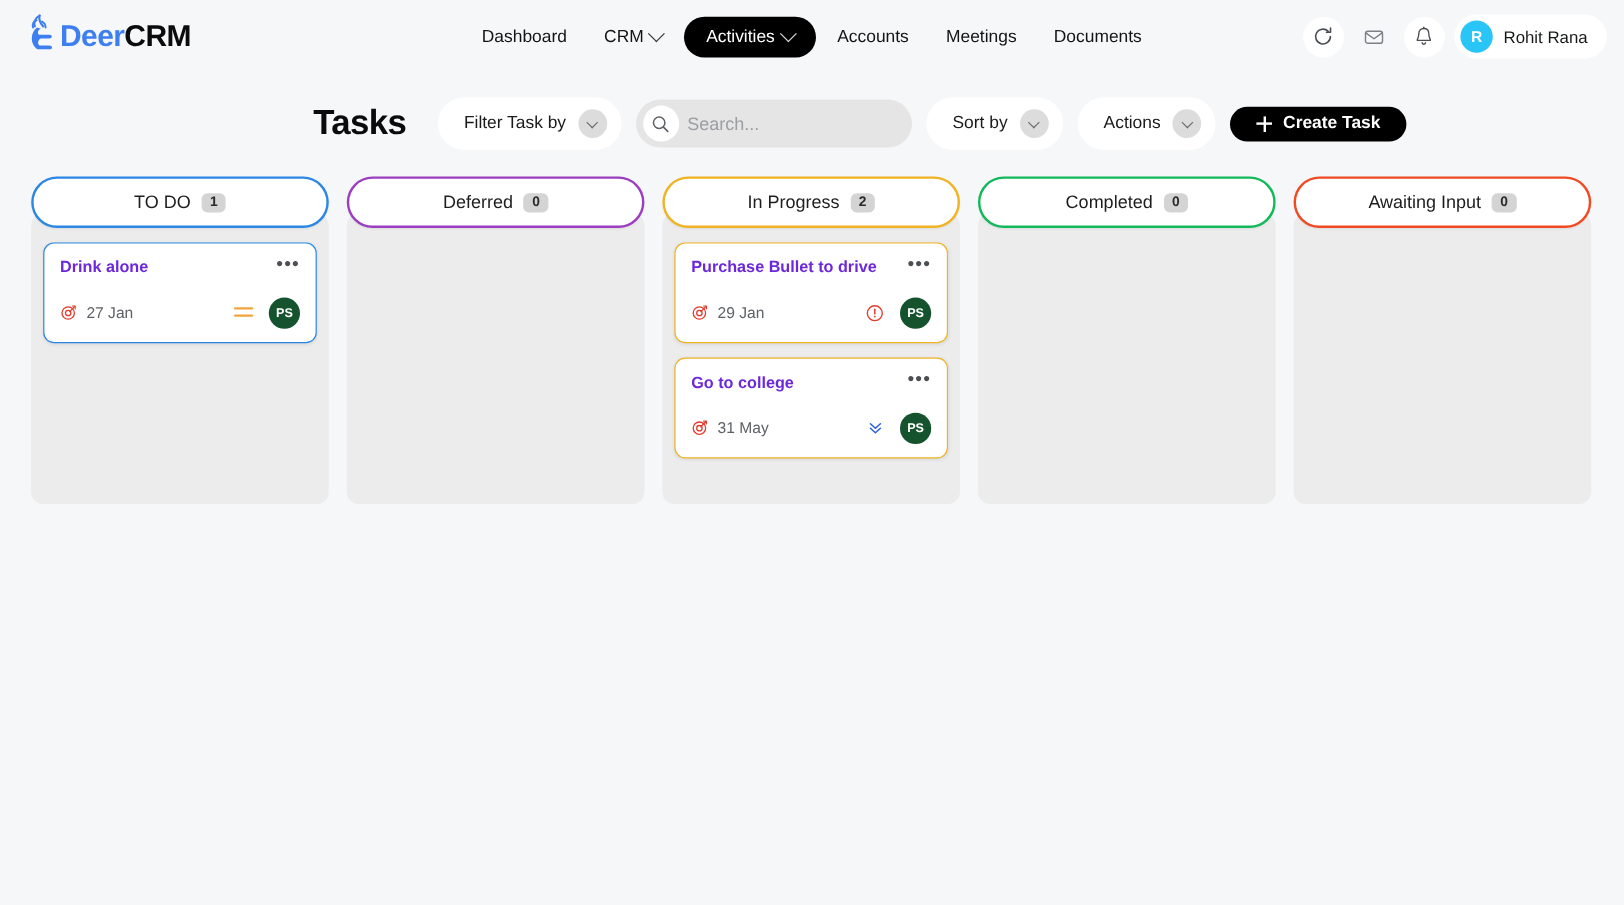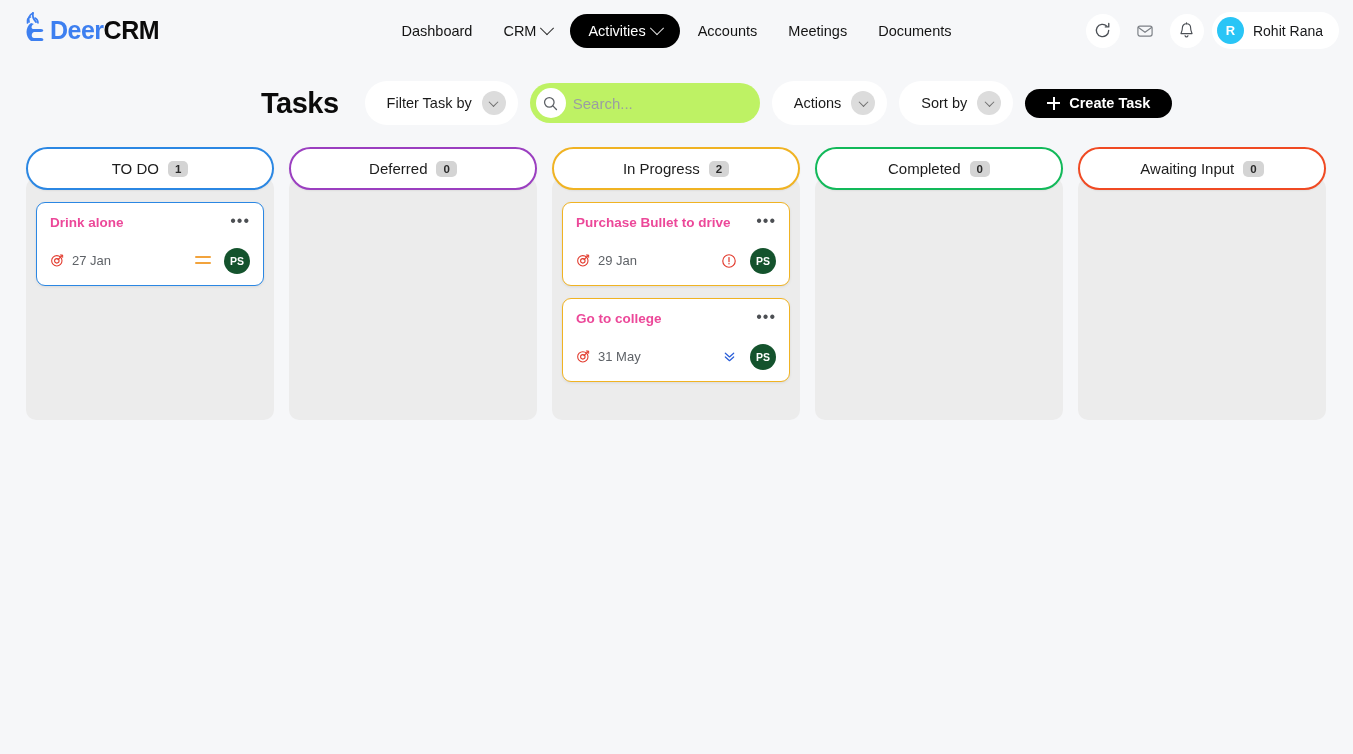--- a/index.html
+++ b/index.html
@@ -100,21 +100,21 @@
   .pill-circle {
     width: 24px; height: 24px; border-radius: 50%;
     background: #dcdcdc; display: flex; align-items: center; justify-content: center;
   }
   .pill-circle .chev {
     width: 7px; height: 7px; border-color: #5c5c5c;
     transform: rotate(45deg) translate(-1px,-1px);
   }
   .searchbox {
     display: flex; align-items: center; gap: 7px;
-    background: #bef264; border-radius: 22px;
+    background: #e5e5e5; border-radius: 22px;
     height: 40px; width: 230px; padding: 0 6px;
     cursor: text;
   }
   .search-ic {
     width: 30px; height: 30px; border-radius: 50%;
     background: #fff; display: flex; align-items: center; justify-content: center;
     flex: none;
   }
   .search-input {
     border: none; outline: none; background: transparent;
@@ -174,21 +174,21 @@
     padding: 12px 13px 11px 13px;
     margin-bottom: 12px;
     box-shadow: 0 1px 3px rgba(0,0,0,.08);
     cursor: pointer;
   }
   .task-card:last-child { margin-bottom: 0; }
   .card-top {
     display: flex; align-items: flex-start; justify-content: space-between;
   }
   .card-title {
-    font-size: 13.5px; font-weight: bold; color: #ec4899;
+    font-size: 13.5px; font-weight: bold; color: #6d28d9;
     line-height: 1.25;
   }
   .dots {
     color: #4c4f53; font-size: 16px; line-height: 8px;
     letter-spacing: 1px; cursor: pointer; padding: 2px 0 0 6px;
     flex: none;
   }
   .card-bottom {
     display: flex; align-items: center; justify-content: space-between;
     margin-top: 16px;
@@ -296,28 +296,28 @@
     <span class="search-ic">
       <svg width="17" height="17" viewBox="0 0 20 20">
         <circle cx="8.6" cy="8.6" r="5.6" stroke="#5d6166" stroke-width="1.5" fill="none"></circle>
         <path d="M12.8 12.8 L17 17" stroke="#5d6166" stroke-width="1.6" stroke-linecap="round"></path>
       </svg>
     </span>
     <input class="search-input" type="text" placeholder="Search..." style="">
   </div>
 
   <div class="pill-btn">
-    <span>Actions</span>
+    <span>Sort by</span>
     <span class="pill-circle">
         <i class="chev"></i>
       </span>
   </div>
 
   <div class="pill-btn">
-    <span>Sort by</span>
+    <span>Actions</span>
     <span class="pill-circle">
         <i class="chev"></i>
       </span>
   </div>
 
   <div class="create-btn">
     <span class="plus"></span>
     <span>Create Task</span>
   </div>
 </div>

